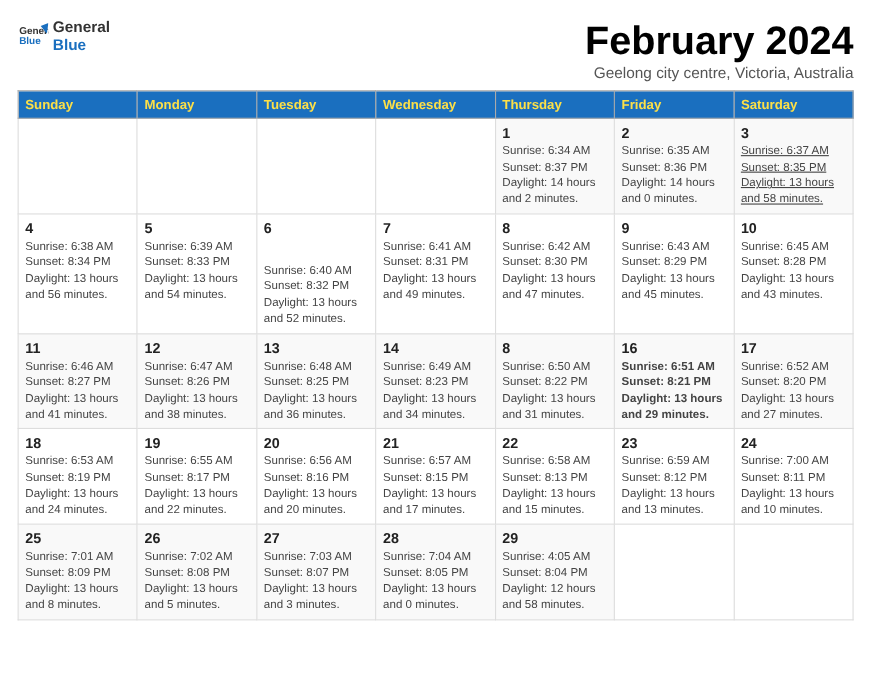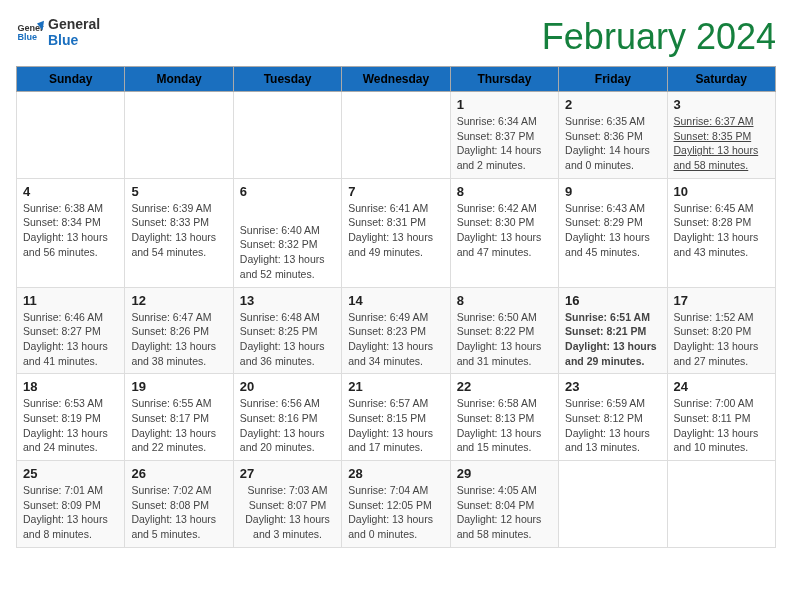--- a/index.html
+++ b/index.html
@@ -23,36 +23,36 @@
     }
     .logo-icon {
       width: 28px;
       height: 28px;
     }
     .title-area {
       text-align: right;
     }
     .month-title {
       font-size: 36px;
-      color: #15803d;
-      font-weight: normal;
+      color: #000000;
+      font-weight: bold;
     }
     .subtitle {
       font-size: 14px;
       color: #555;
     }
     table {
       width: 100%;
       border-collapse: collapse;
       font-size: 11px;
     }
     thead tr th {
       background-color: #1a6fbf;
-      color: #000000;
-      text-align: center;
+      color: #fde047;
+      text-align: left;
       padding: 5px 6px;
       font-size: 12px;
       font-weight: bold;
       border: 1px solid #aaa;
     }
     tbody tr {
       border: 1px solid #ccc;
     }
     tbody tr:nth-child(odd) {
       background: #f9f9f9;
@@ -93,20 +93,21 @@
       <text x="2" y="32" font-size="13" font-weight="bold" fill="#1a6fbf">Blue</text>
       <polygon points="30,8 40,4 38,18" fill="#1a6fbf"></polygon>
     </svg>
     <div>
       <div style="font-size:14px;font-weight:bold;color:#333;">General</div>
       <div style="font-size:14px;font-weight:bold;color:#1a6fbf;">Blue</div>
     </div>
   </div>
   <div class="title-area">
     <div class="month-title">February 2024</div>
+    <div class="subtitle">Geelong city centre, Victoria, Australia</div>
   </div>
 </div>
 
 <table>
   <thead>
     <tr>
     <th>Sunday</th>
         <th>Monday</th>
         <th>Tuesday</th>
         <th>Wednesday</th>
@@ -232,21 +233,21 @@
         </td>
         <td>
           <span class="day-num">16</span>
           <div class="day-info" style="white-space: pre-line; font-weight: bold;">Sunrise: 6:51 AM
 Sunset: 8:21 PM
 Daylight: 13 hours
 and 29 minutes.</div>
         </td>
         <td>
           <span class="day-num">17</span>
-          <div class="day-info" style="white-space: pre-line;">Sunrise: 1:52 AM
+          <div class="day-info" style="white-space: pre-line;">Sunrise: 6:52 AM
 Sunset: 8:20 PM
 Daylight: 13 hours
 and 27 minutes.</div>
         </td>
       </tr>
       <tr>
         <td>
           <span class="day-num">18</span>
           <div class="day-info" style="white-space: pre-line;">Sunrise: 6:53 AM
 Sunset: 8:19 PM
@@ -306,29 +307,29 @@
         </td>
         <td>
           <span class="day-num">26</span>
           <div class="day-info" style="white-space: pre-line;">Sunrise: 7:02 AM
 Sunset: 8:08 PM
 Daylight: 13 hours
 and 5 minutes.</div>
         </td>
         <td>
           <span class="day-num">27</span>
-          <div class="day-info" style="white-space: pre-line; text-align: center;">Sunrise: 7:03 AM
+          <div class="day-info" style="white-space: pre-line;">Sunrise: 7:03 AM
 Sunset: 8:07 PM
 Daylight: 13 hours
 and 3 minutes.</div>
         </td>
         <td>
           <span class="day-num">28</span>
           <div class="day-info" style="white-space: pre-line;">Sunrise: 7:04 AM
-Sunset: 12:05 PM
+Sunset: 8:05 PM
 Daylight: 13 hours
 and 0 minutes.</div>
         </td>
         <td>
           <span class="day-num">29</span>
           <div class="day-info" style="white-space: pre-line;">Sunrise: 4:05 AM
 Sunset: 8:04 PM
 Daylight: 12 hours
 and 58 minutes.</div>
         </td>

